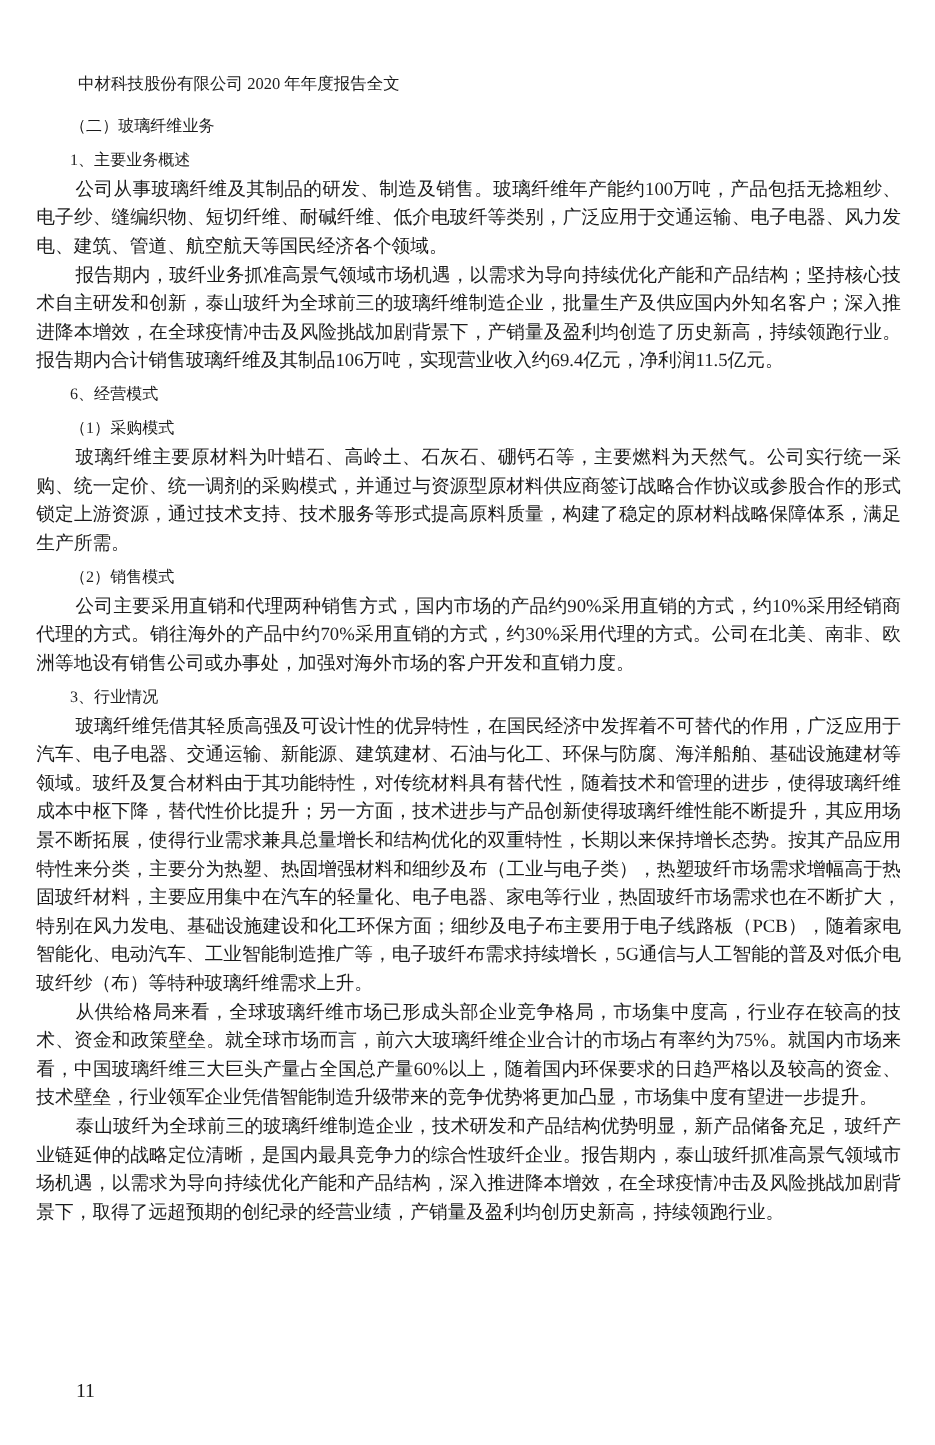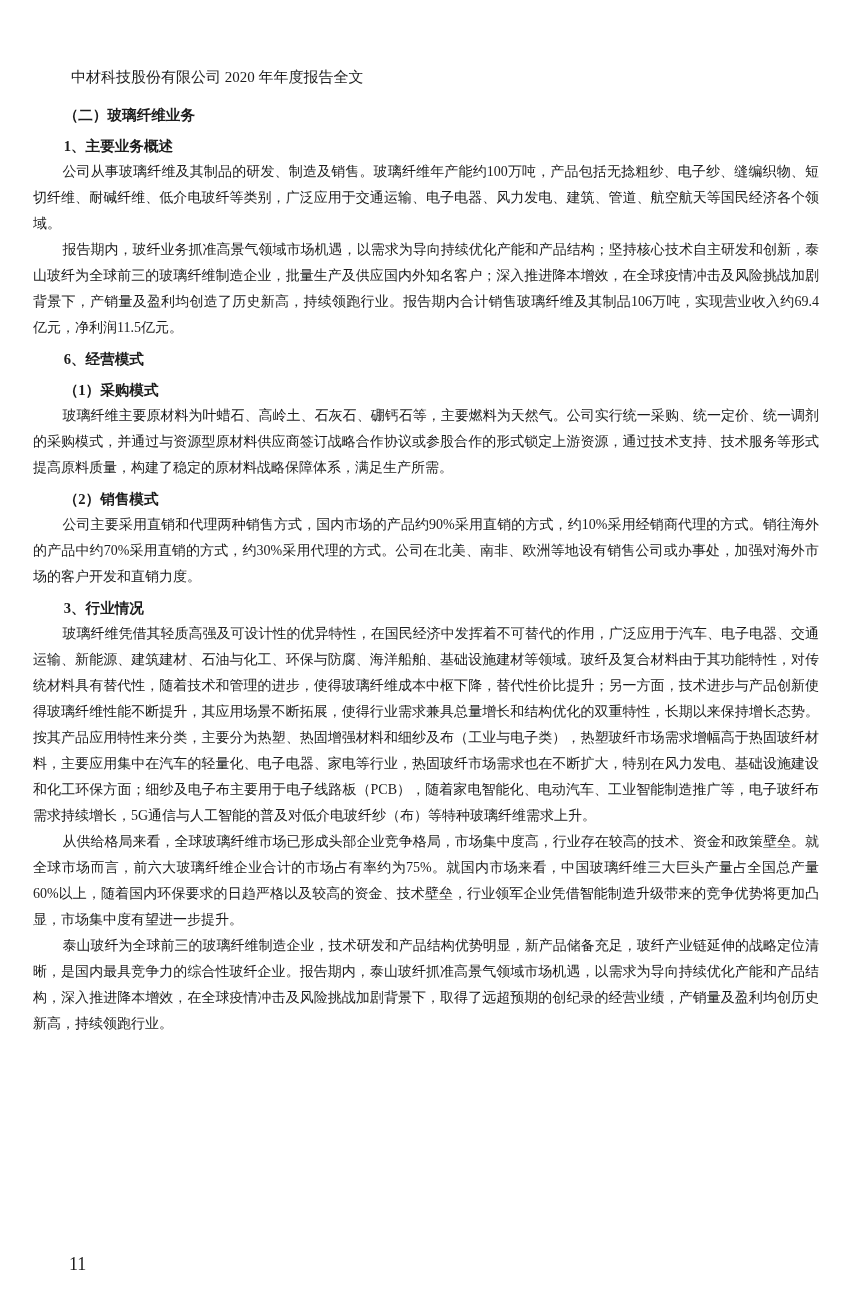--- a/index.html
+++ b/index.html
@@ -27,25 +27,24 @@
     padding-left: 38px;
     font-size: 15px;
     line-height: 26px;
     white-space: nowrap;
   }
   .heading {
     margin: 5px 0 0 0;
     font-size: 14.6px;
     line-height: 26px;
     text-indent: 2.1em;
-    font-weight: bold;
   }
   .para {
     margin: 0;
-    font-size: 14px;
+    font-size: 17px;
     line-height: 26px;
     text-align: justify;
     text-justify: inter-character;
     text-indent: 2.1em;
   }
   .page-number {
     position: absolute;
     left: 69px;
     top: 1254px;
     font-size: 18px;

